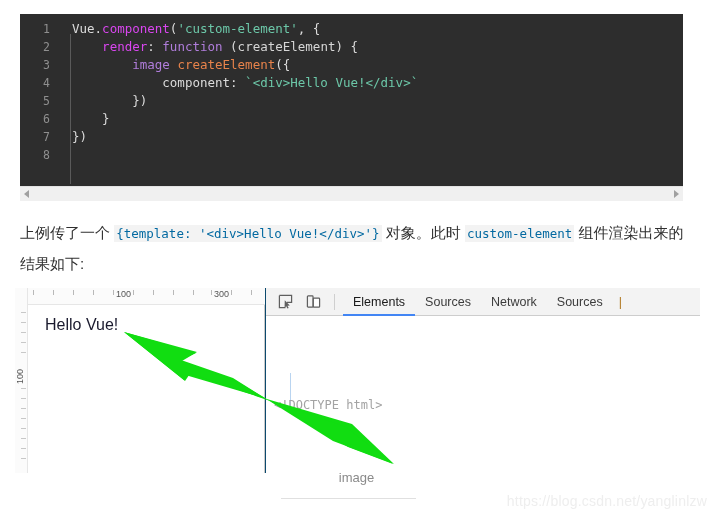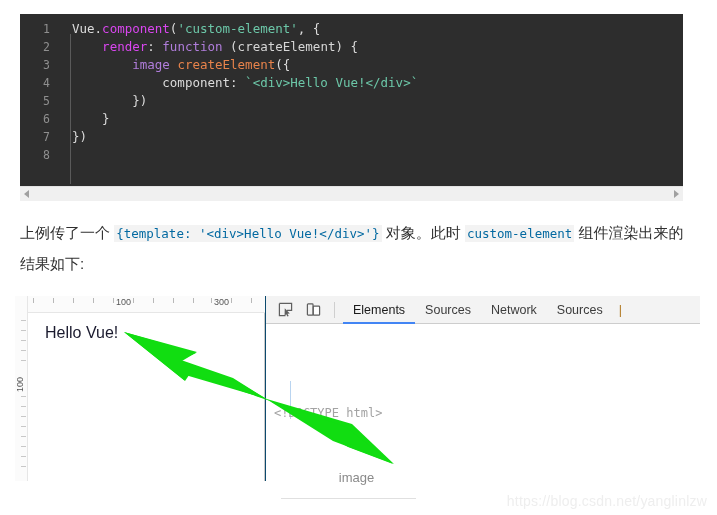--- a/index.html
+++ b/index.html
@@ -102,21 +102,21 @@
     font-family: "DejaVu Sans Mono", monospace;
     font-size: 12.5px;
     color: #0369a1;
     background: #f3f3f3;
     padding: 1px 2px;
   }
 
   
   .figure {
     position: absolute;
-    left: 15px; top: 296px;
+    left: 15px; top: 288px;
     width: 685px; height: 185px;
     background: #0c4a6e;
     overflow: hidden;
   }
 
   
   .preview {
     position: absolute;
     left: 0; top: 0;
     width: 250px; height: 185px;

